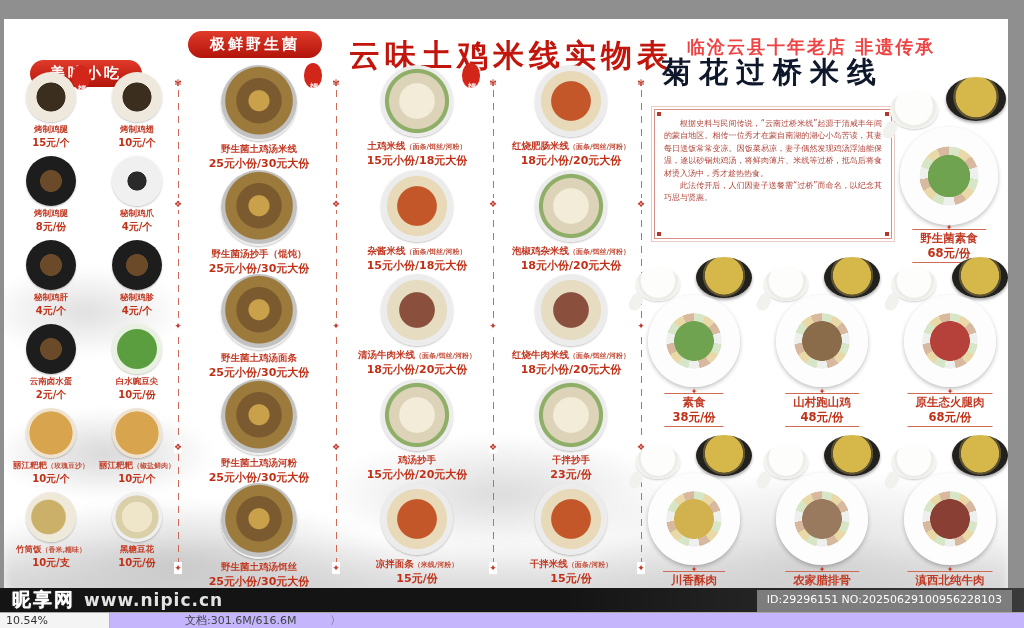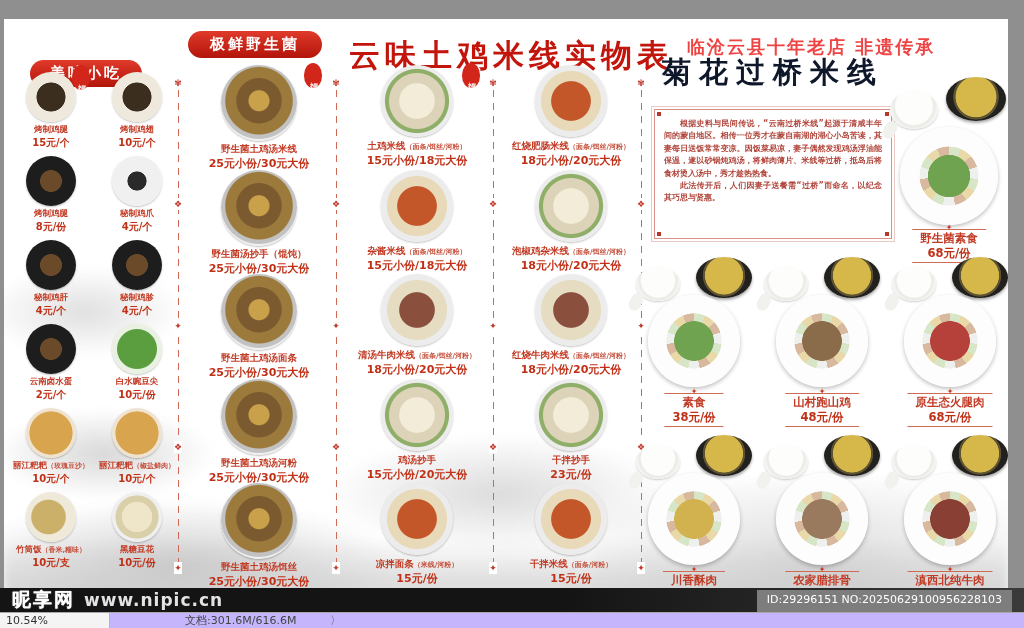--- a/index.html
+++ b/index.html
@@ -74,21 +74,21 @@
   .sig { position:absolute; width:18px; height:25px; background:#d3261b; border-radius:9px/12px;
          color:#fff; font-size:8px; writing-mode:vertical-rl; text-align:center; line-height:18px; z-index:3; }
   .sig1 { right:0; top:-4px; } .sig2 { right:8px; top:-2px; } .sig3 { right:10px; top:-2px; }
 
   
   .bridge-header { position:absolute; left:646px; top:34px; width:246px; text-align:center;
                    font-family:"DejaVu Serif","Liberation Serif",serif; font-weight:bold;
                    font-size:29px; letter-spacing:8px; color:#0f172a; white-space:nowrap; }
   .story { position:absolute; left:650px; top:90px; width:238px; height:130px; border:1px solid #d98f85;
            outline:1px solid #eccac4; outline-offset:2px; padding:8px 9px 6px; color:#b0443a; }
-  .story p { font-size:8px; line-height:1.55; text-align:justify; text-indent:2em; font-weight:bold; }
+  .story p { font-size:8px; line-height:1.55; text-align:justify; text-indent:2em; font-weight:normal; }
   .story .sq { position:absolute; width:4px; height:4px; background:#b5362a; }
   .sq.tl{left:2px;top:2px;} .sq.tr{right:2px;top:2px;} .sq.bl{left:2px;bottom:2px;} .sq.br{right:2px;bottom:2px;}
 
   .okdish { position:absolute; }
   .okdish .ladle { position:absolute; background:radial-gradient(circle at 50% 40%,#fdfdfb 0 55%,#e9e9e5 60%,#f4f4f0 70%);
                    border-radius:50%; box-shadow:0 1px 2px rgba(0,0,0,.2); }
   .okdish .ladle::after { content:""; position:absolute; left:-6px; bottom:-10px; width:12px; height:18px;
                    background:#f1f1ee; border-radius:6px; transform:rotate(28deg); }
   .okdish .pot { position:absolute; border-radius:50%;
                  background:radial-gradient(circle at 50% 45%,#d6b84a 0 52%,#5d5333 54% 58%,#23211e 60% 100%);

